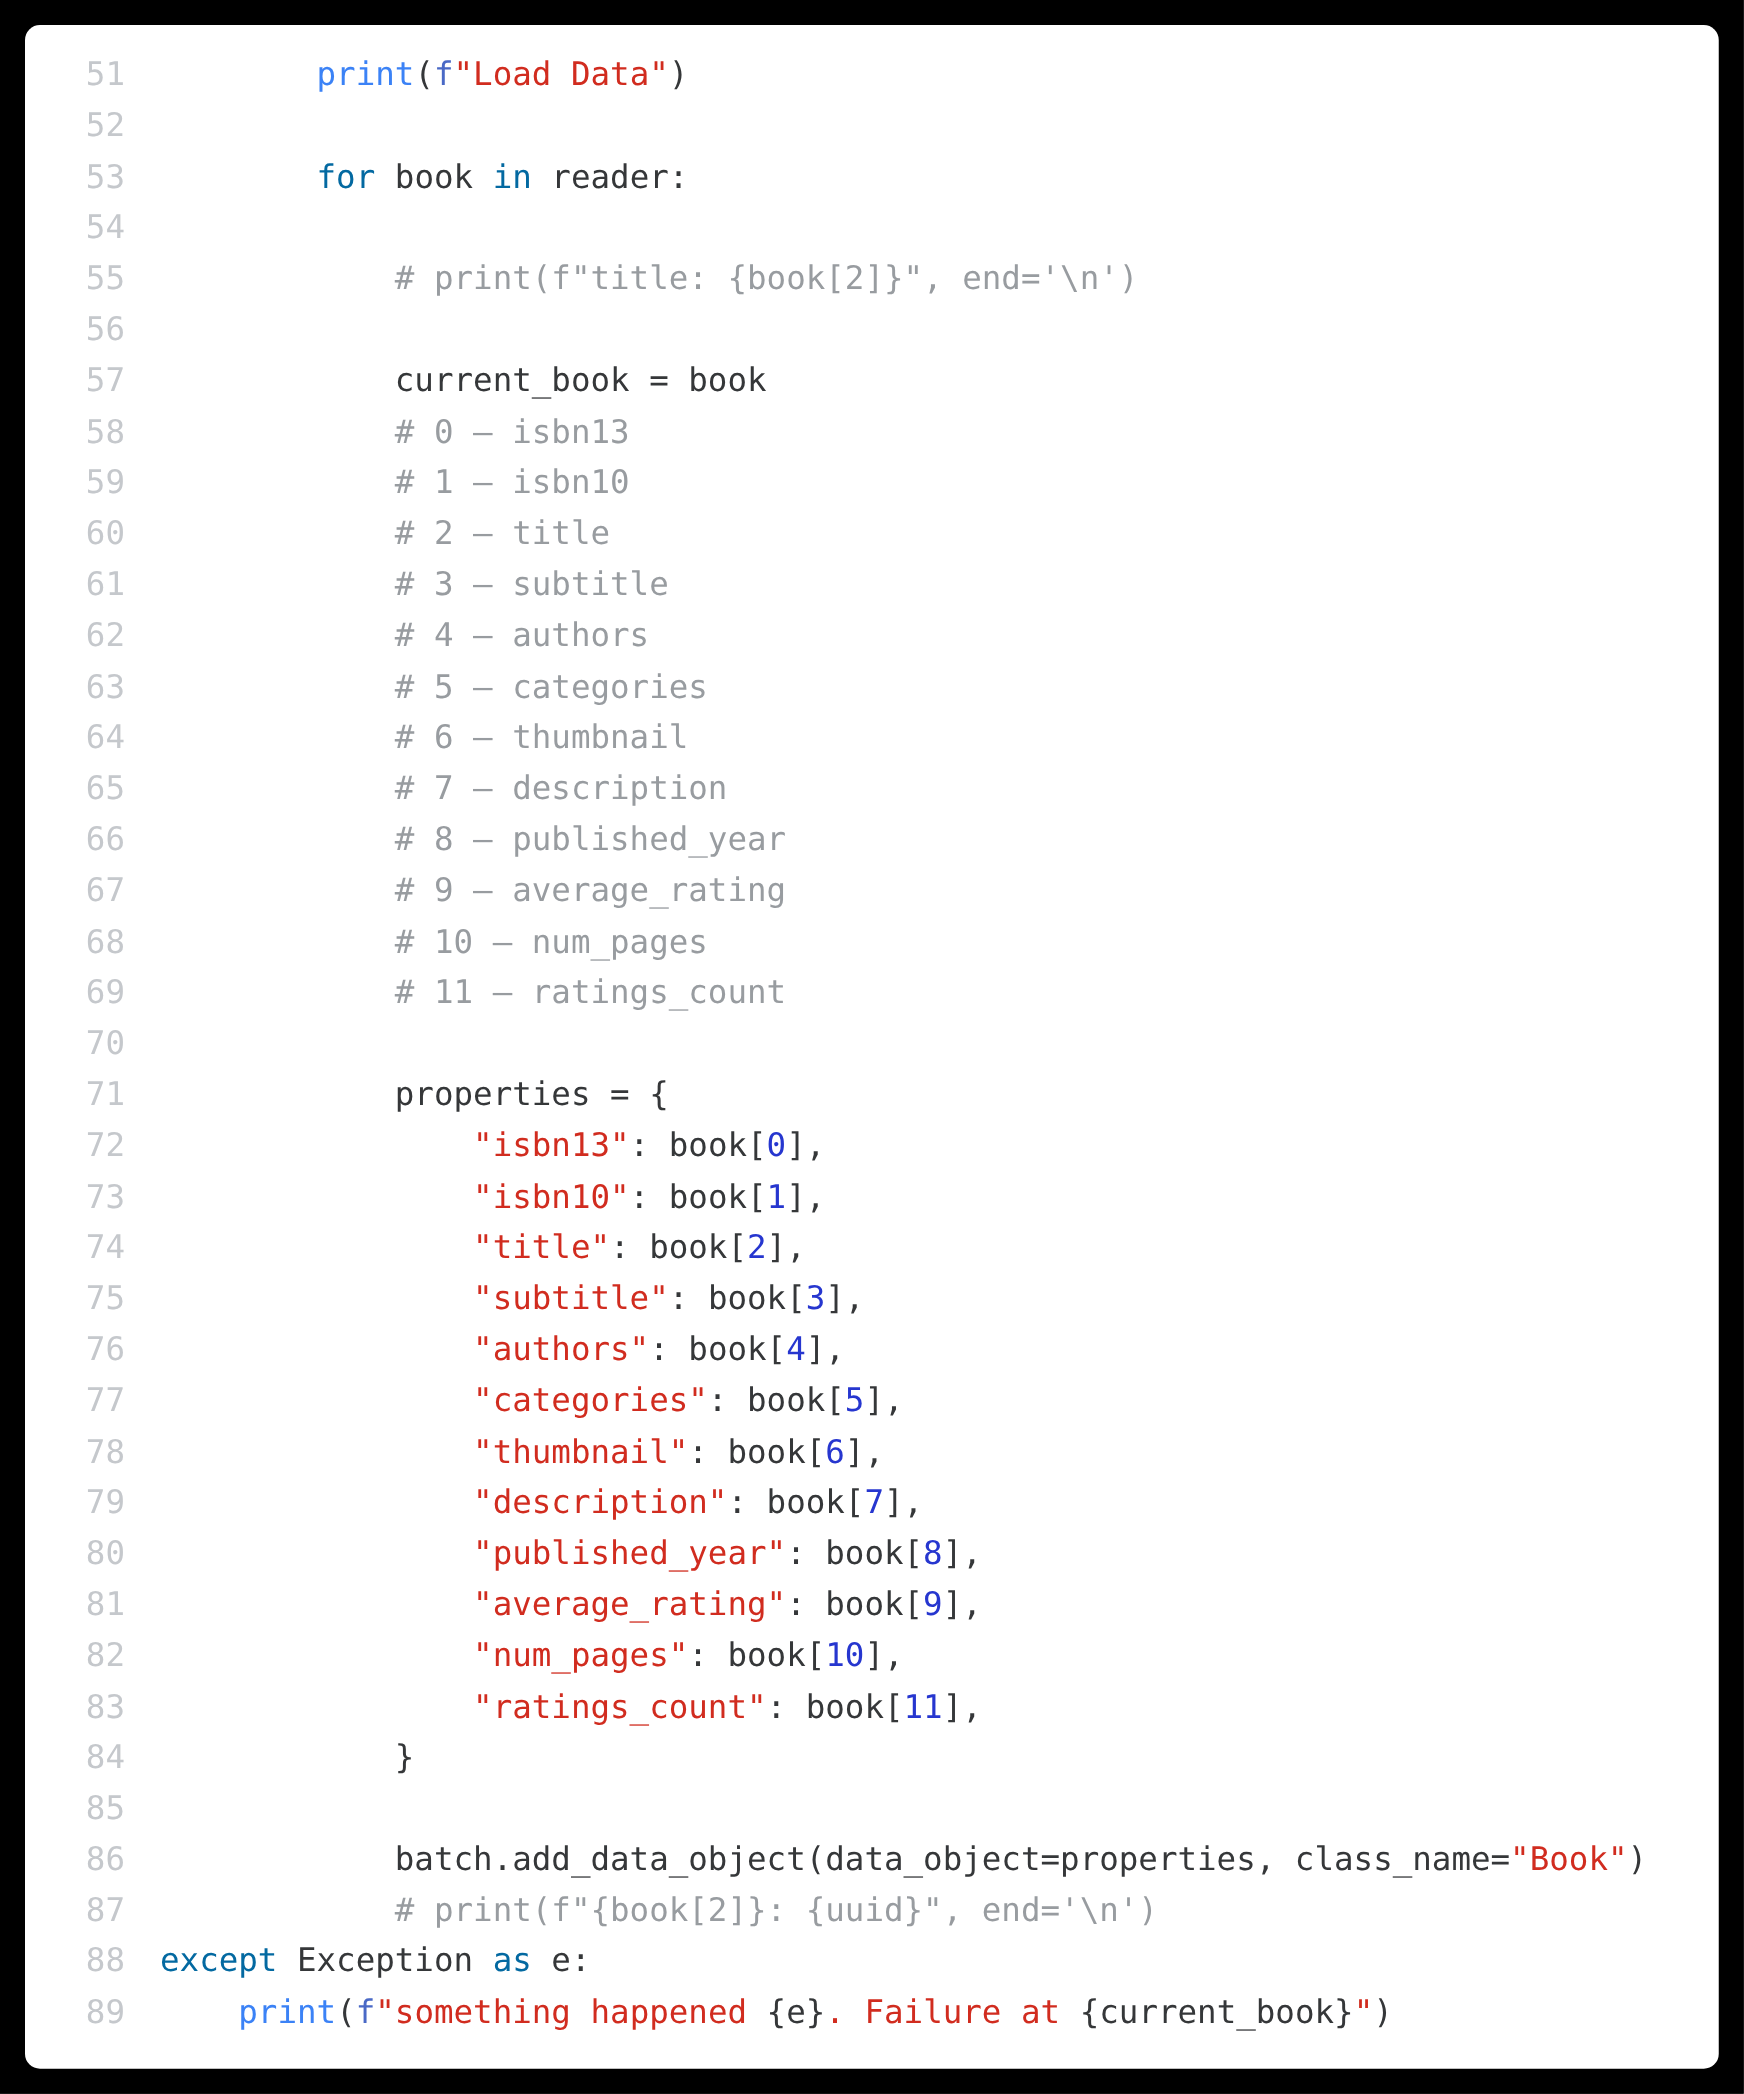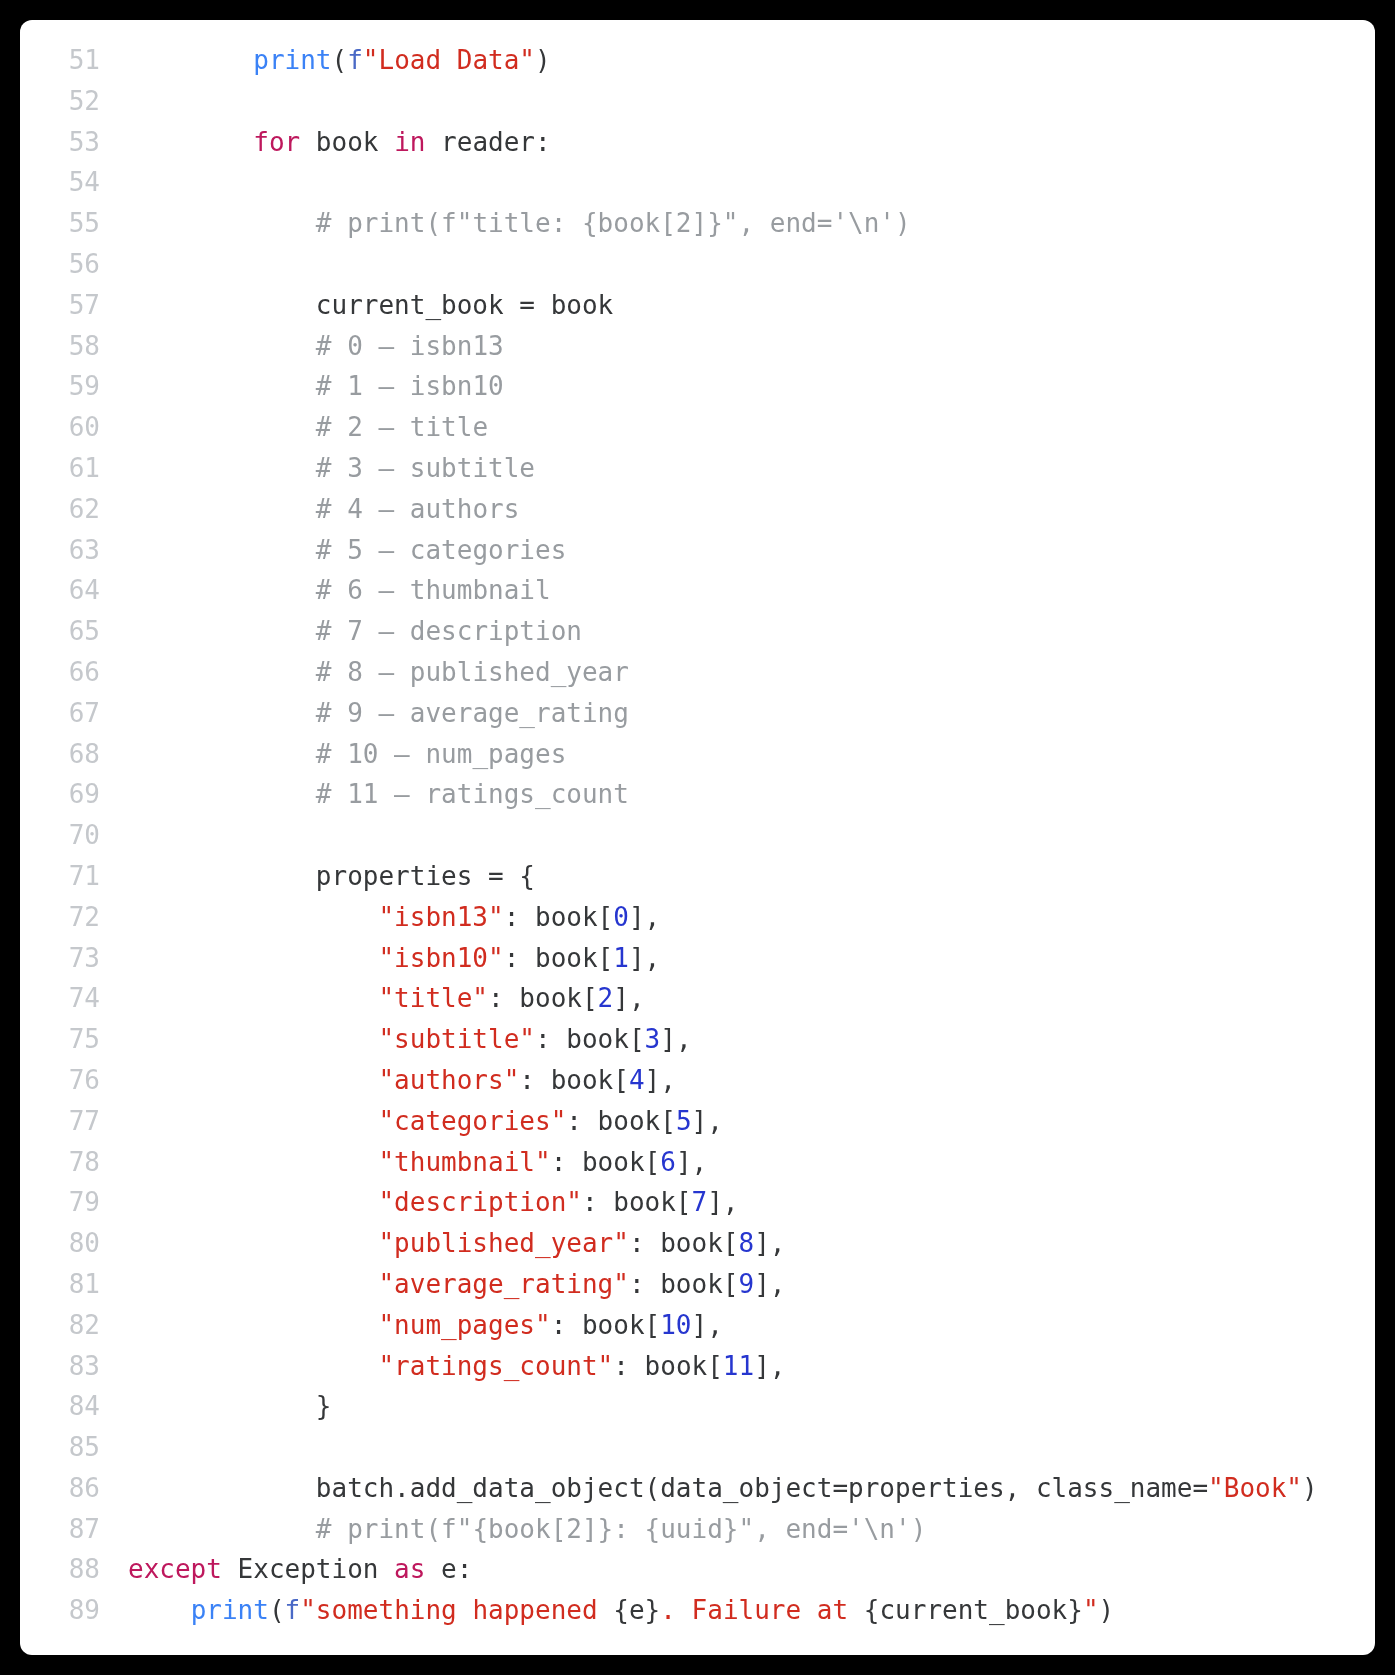--- a/index.html
+++ b/index.html
@@ -43,21 +43,21 @@
     padding-right: 28px;
     color: #c5c8cc;
     user-select: none;
     flex: 0 0 80px;
   }
   .code {
     white-space: pre;
     color: #353739;
   }
   .tok-def  { color: #353739; }
-  .tok-kw   { color: #be185d; }
+  .tok-kw   { color: #0369a1; }
   .tok-str  { color: #d12c1f; }
   .tok-num  { color: #2636cf; }
   .tok-cmt  { color: #989ca0; }
   .tok-builtin { color: #3b82f6; }
   .tok-fstr { color: #4a69c6; } 
 </style>
 </head>
 <body>
 
 <div class="frame">

